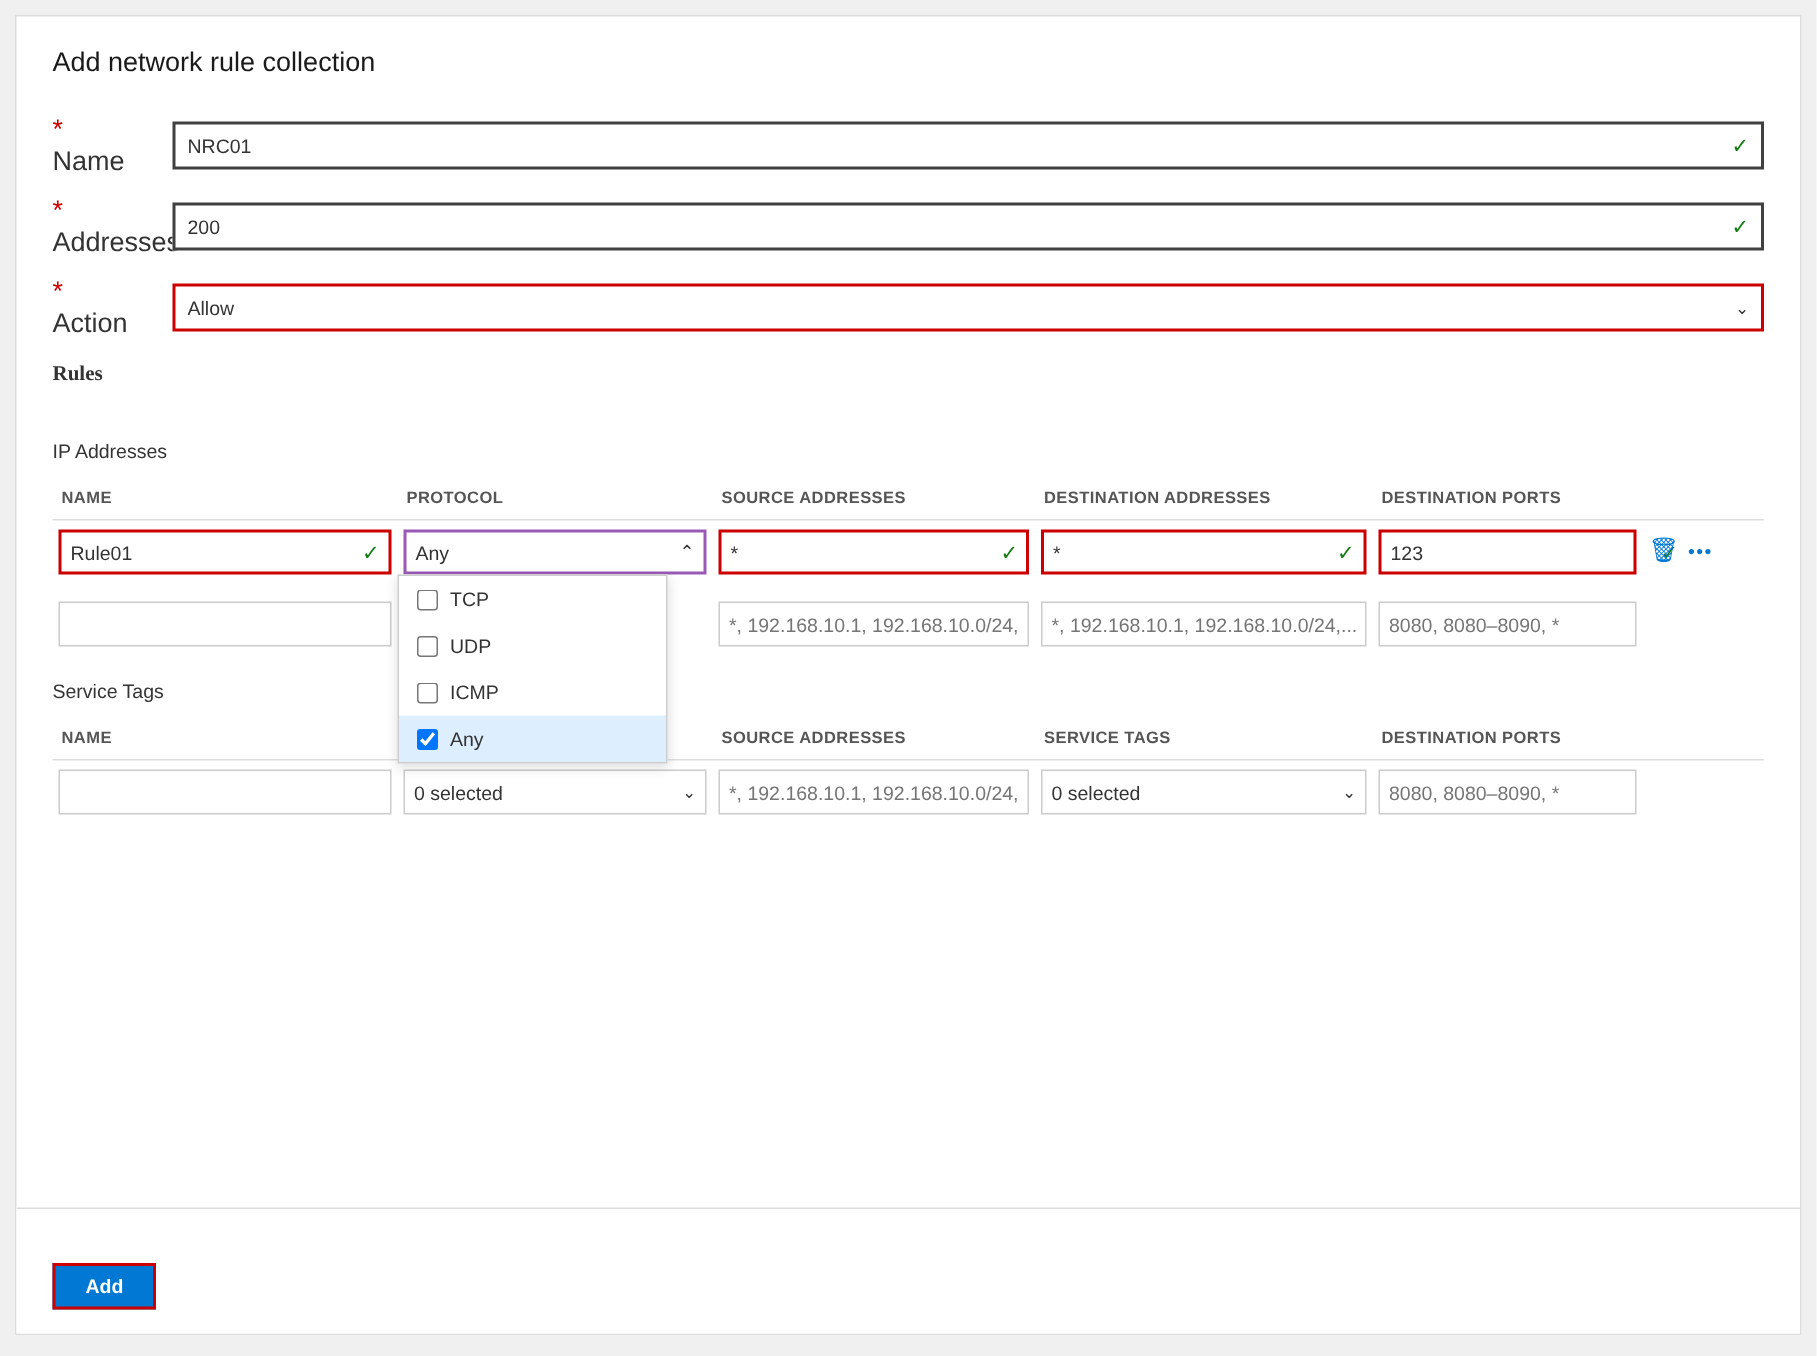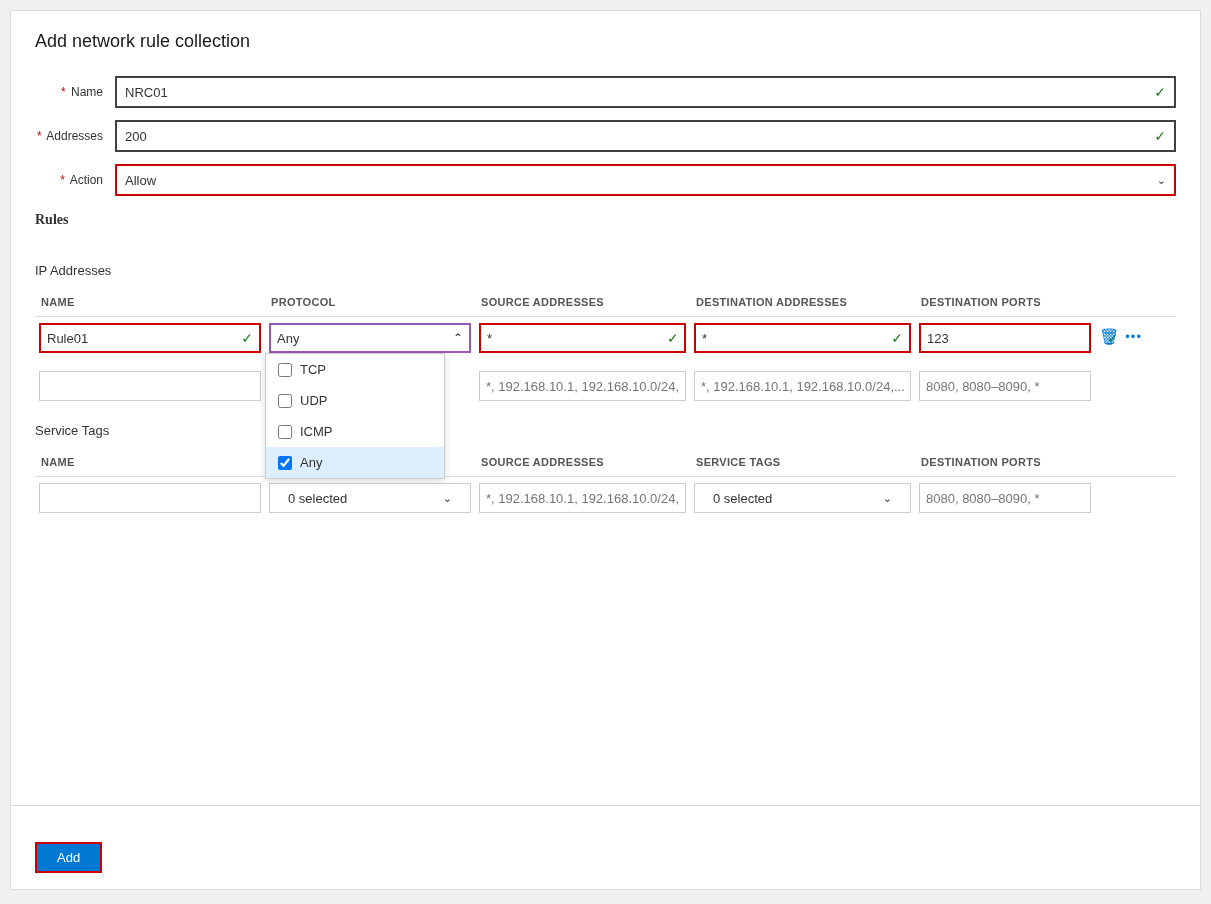--- a/index.html
+++ b/index.html
@@ -23,23 +23,23 @@
       color: #1a1a1a;
       margin-bottom: 24px;
     }
     .form-row {
       display: flex;
       align-items: center;
       margin-bottom: 12px;
     }
     .form-label {
       width: 80px;
-      text-align: right;
-      padding-right: 12px;
-      font-size: 12px;
+      text-align: left;
+      padding-right: 27px;
+      font-size: 18px;
       color: #333;
     }
     .required-star {
       color: #c00;
       margin-right: 2px;
     }
     .input-wrapper {
       flex: 1;
       border: 2px solid #404040;
       height: 32px;
@@ -216,37 +216,38 @@
     .service-tags-table .table-header {
       grid-template-columns: 230px 210px 215px 225px 180px 50px;
     }
     .service-tags-table .table-row {
       grid-template-columns: 230px 210px 215px 225px 180px 50px;
     }
     .selected-dropdown {
       width: 100%;
       border: 1px solid #ccc;
       height: 30px;
-      padding: 0 18px;
+      padding: 0 6px;
       font-size: 13px;
       display: flex;
       align-items: center;
       justify-content: space-between;
       background: #fff;
       cursor: pointer;
       color: #333;
     }
     .add-button {
       background: #0078d4;
       color: #fff;
       border: 2px solid #c00;
       padding: 6px 20px;
       font-size: 13px;
       cursor: pointer;
       margin-top: 20px;
+      font-weight: bold;
     }
     .bottom-bar {
       position: absolute;
       bottom: 0;
       left: 0;
       right: 0;
       border-top: 1px solid #ddd;
       padding: 16px 24px;
       background: #fff;
     }

